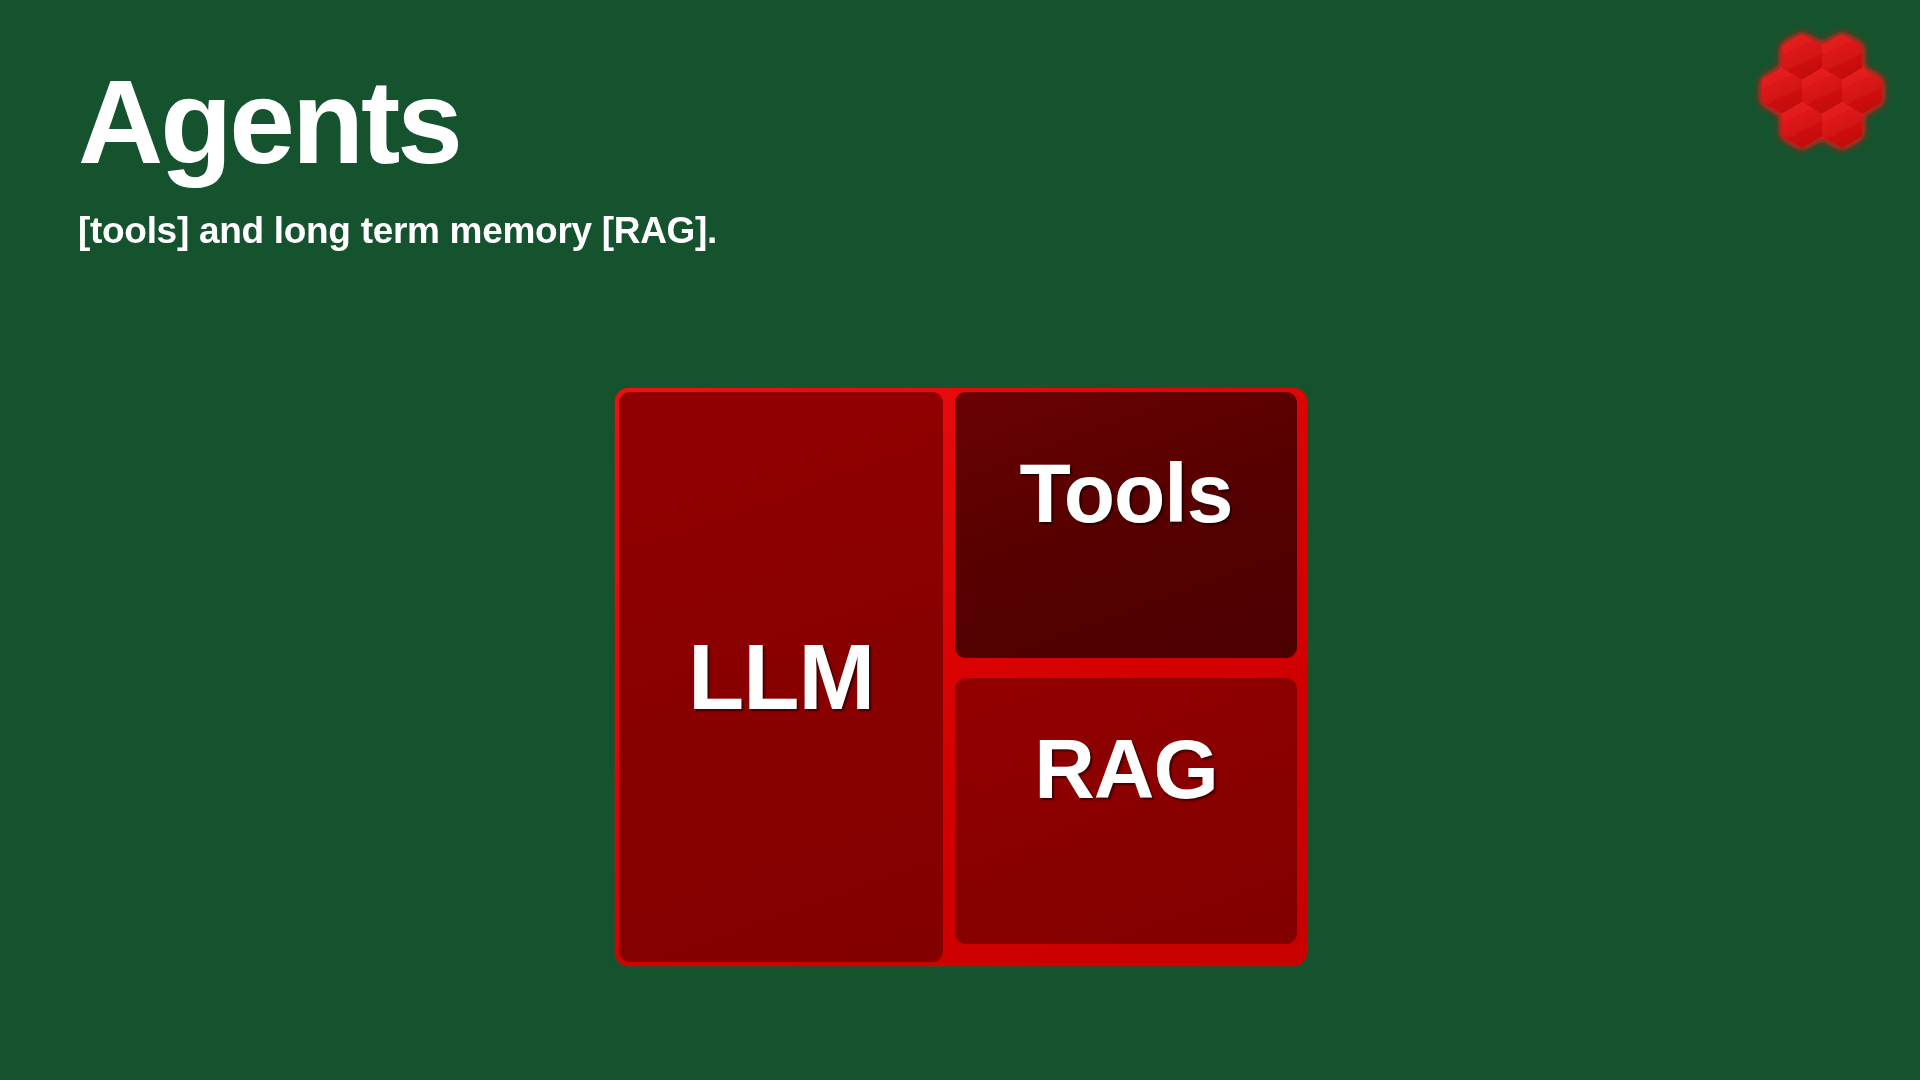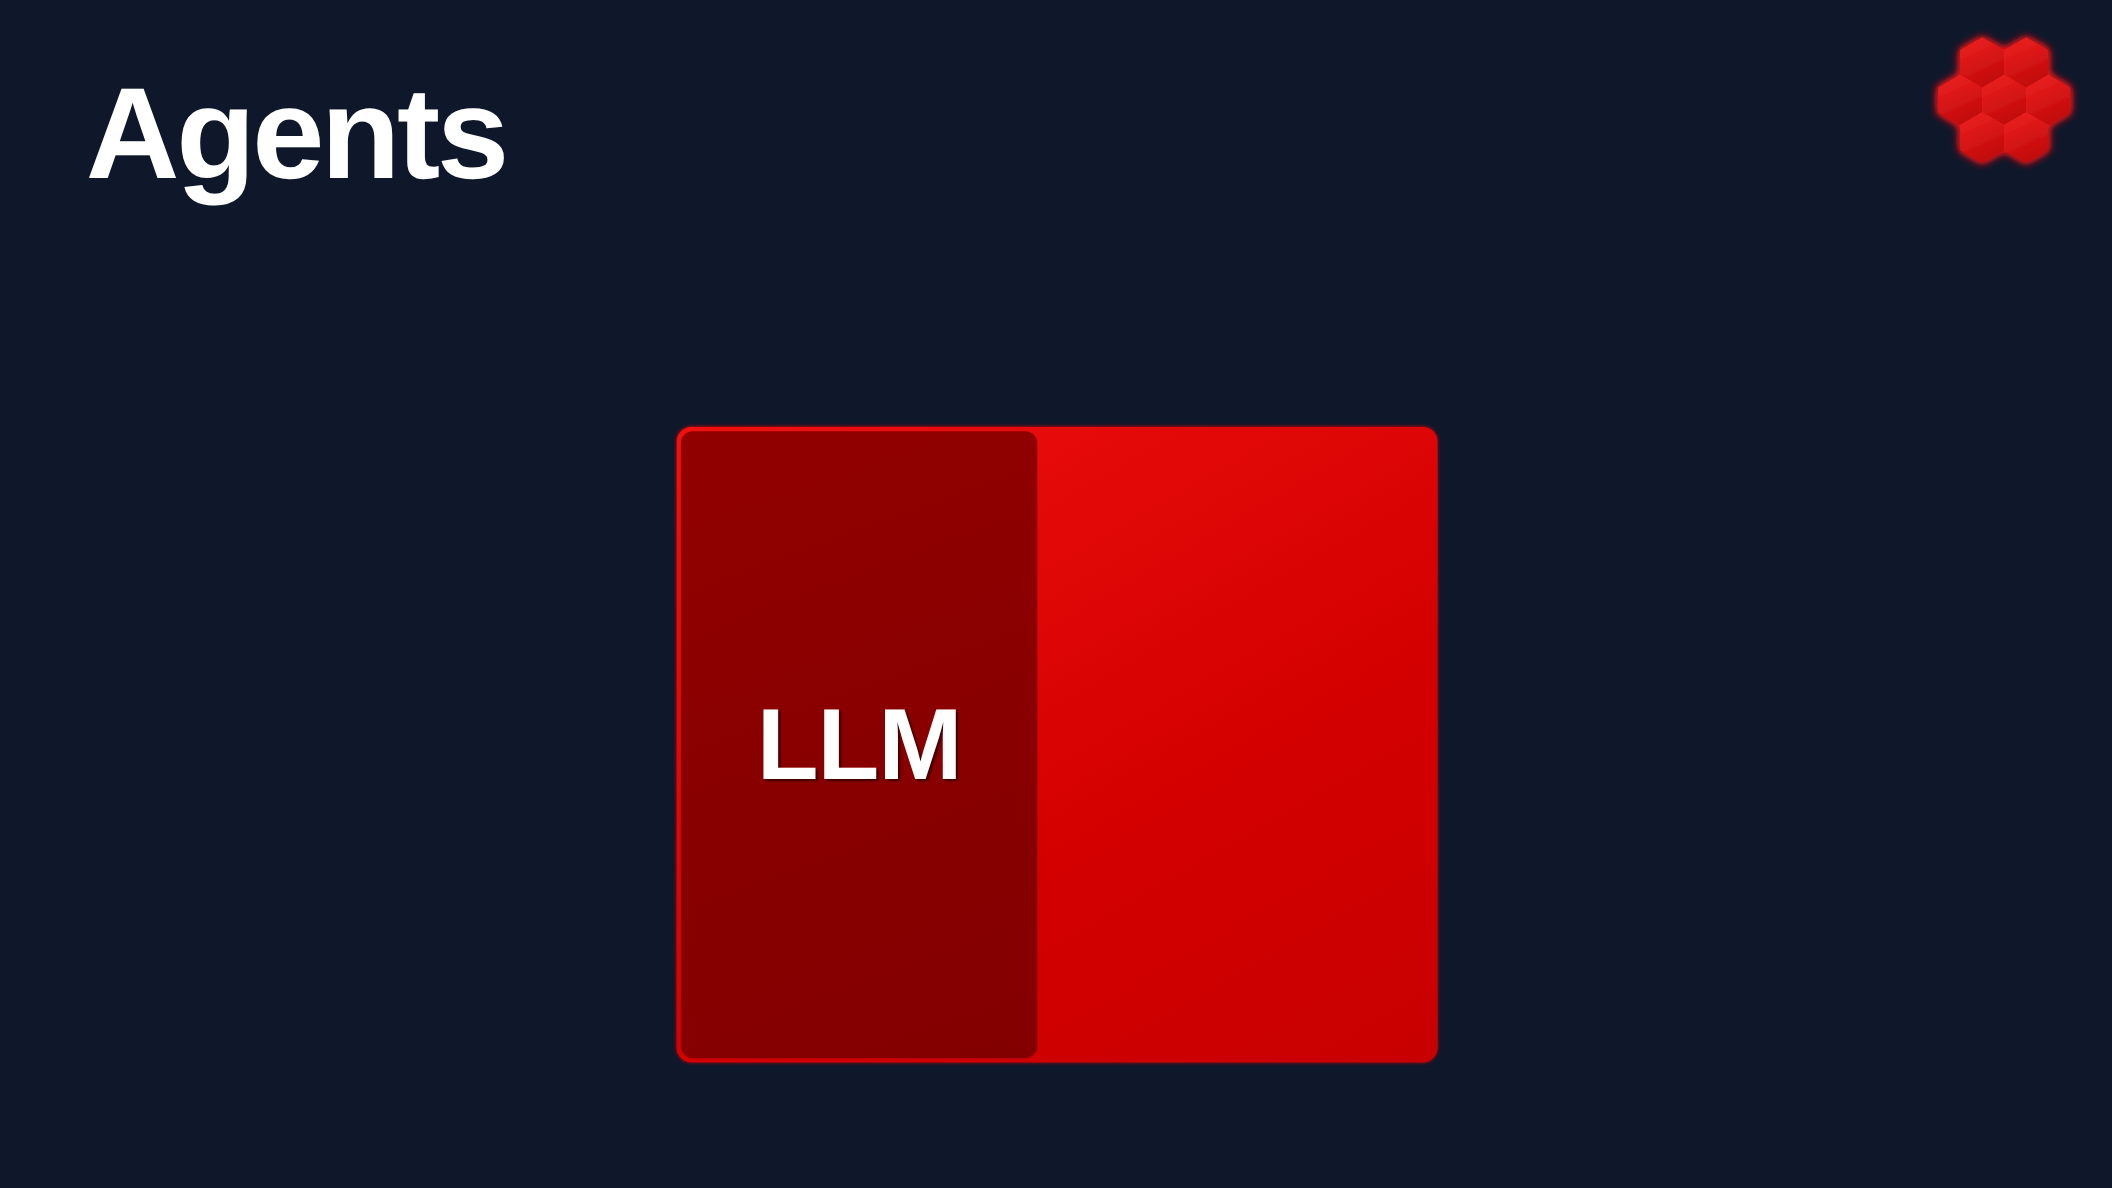--- a/index.html
+++ b/index.html
@@ -5,21 +5,21 @@
   * { margin:0; padding:0; box-sizing:border-box; }
   html, body {
     width:1920px; height:1080px;
     background:#000000;
     overflow:hidden;
     font-family:"Liberation Sans", sans-serif;
   }
   #slide {
     position:relative;
     width:1920px; height:1080px;
-    background:#0f172a;
+    background:#14532d;
   }
 
   
   #headings {
     position:absolute;
     left:78px; top:62px;
     width:1100px;
   }
   #page-title {
     font-size:118px;
@@ -112,20 +112,21 @@
   }
 </style>
 </head>
 <body>
 
 <div id="slide">
 
   <div id="headings">
     <h1 id="page-title">Agents</h1>
     <div id="page-subtitle">
+      <span class="sub-line">[tools] and long term memory [RAG].</span>
     </div>
   </div>
 
   <div id="logo">
     <svg viewBox="0 0 140 135" xmlns="http://www.w3.org/2000/svg">
       <defs>
         <linearGradient id="hexgrad" x1="0" y1="0" x2="0.4" y2="1">
           <stop offset="0%" stop-color="#ef2626"></stop>
           <stop offset="55%" stop-color="#d81414"></stop>
           <stop offset="100%" stop-color="#c20d0d"></stop>
@@ -159,15 +160,26 @@
       </g>
     </svg>
   </div>
 
   <div id="diagram">
 
     <div class="panel" id="panel-llm">
       <span class="panel-label">LLM</span>
     </div>
 
+    <div id="right-col">
+
+      <div class="panel" id="panel-tools">
+        <span class="panel-label">Tools</span>
+      </div>
+
+      <div class="panel" id="panel-rag">
+        <span class="panel-label">RAG</span>
+      </div>
+
+    </div>
   </div>
 
 </div>
 
 </body></html>

